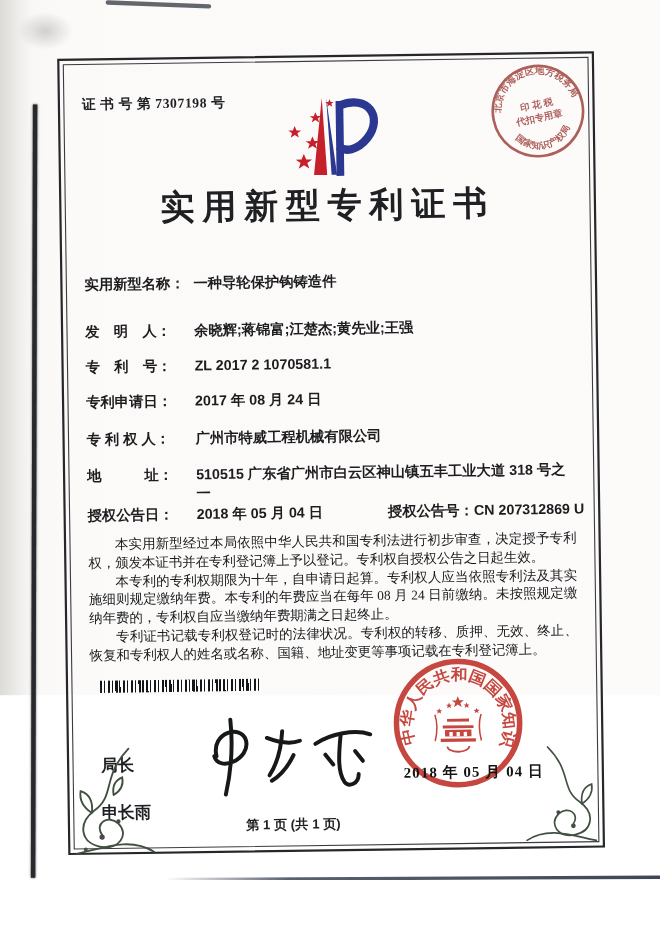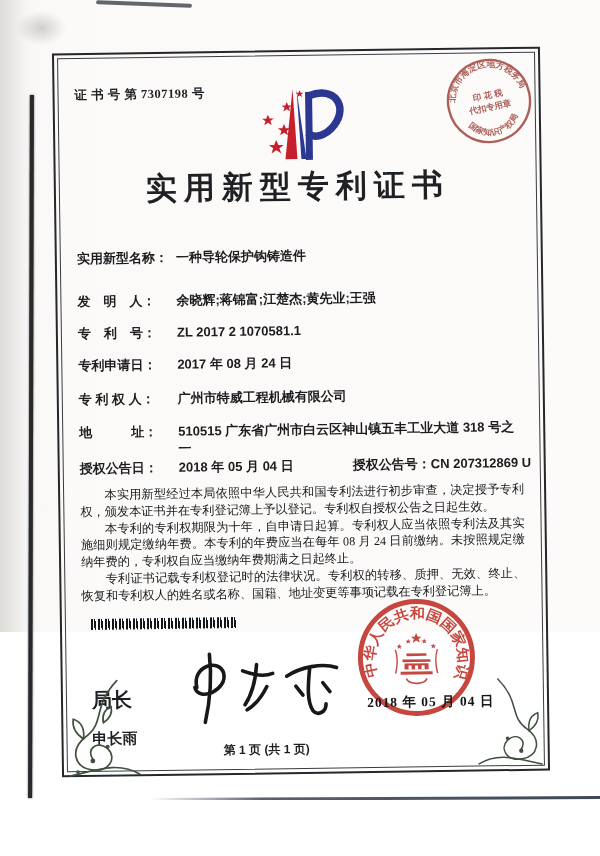--- a/index.html
+++ b/index.html
@@ -41,21 +41,21 @@
   .grant-no{position:absolute;left:273px;top:0;white-space:nowrap;display:flex;}
 
   .paras{position:absolute;left:22px;right:22px;top:434px;font-size:12.2px;line-height:16.8px;
          text-align:justify;color:#17181b;}
   .paras p{margin:0;text-indent:2em;}
 
   .barcode{position:absolute;left:31px;top:566px;width:146px;height:11px;
            background:repeating-linear-gradient(90deg,#141519 0 2px,#fdfdfd 2px 3.5px,#141519 3.5px 4.6px,#fdfdfd 4.6px 7px);}
 
   .director-title{position:absolute;left:31px;top:634px;font-family:Liberation Serif, serif;
-                  font-weight:bold;font-size:20px;}
+                  font-weight:bold;font-size:15px;}
   .director-name{position:absolute;left:31px;top:660px;font-family:"Liberation Sans",sans-serif;
                  font-weight:bold;font-size:15px;margin-top:17px;}
   .signature{position:absolute;left:118px;top:598px;width:172px;height:82px;}
 
   .seal{position:absolute;left:290px;top:543px;width:132px;height:132px;opacity:.93;}
   .seal-date{position:absolute;left:306px;top:645px;font-size:13.5px;font-weight:bold;
              letter-spacing:1px;color:#141414;z-index:5;}
 
   .page-info{position:absolute;left:110px;top:691px;width:190px;text-align:center;font-size:12px;
              font-weight:bold;font-family:"Liberation Sans",sans-serif;}

